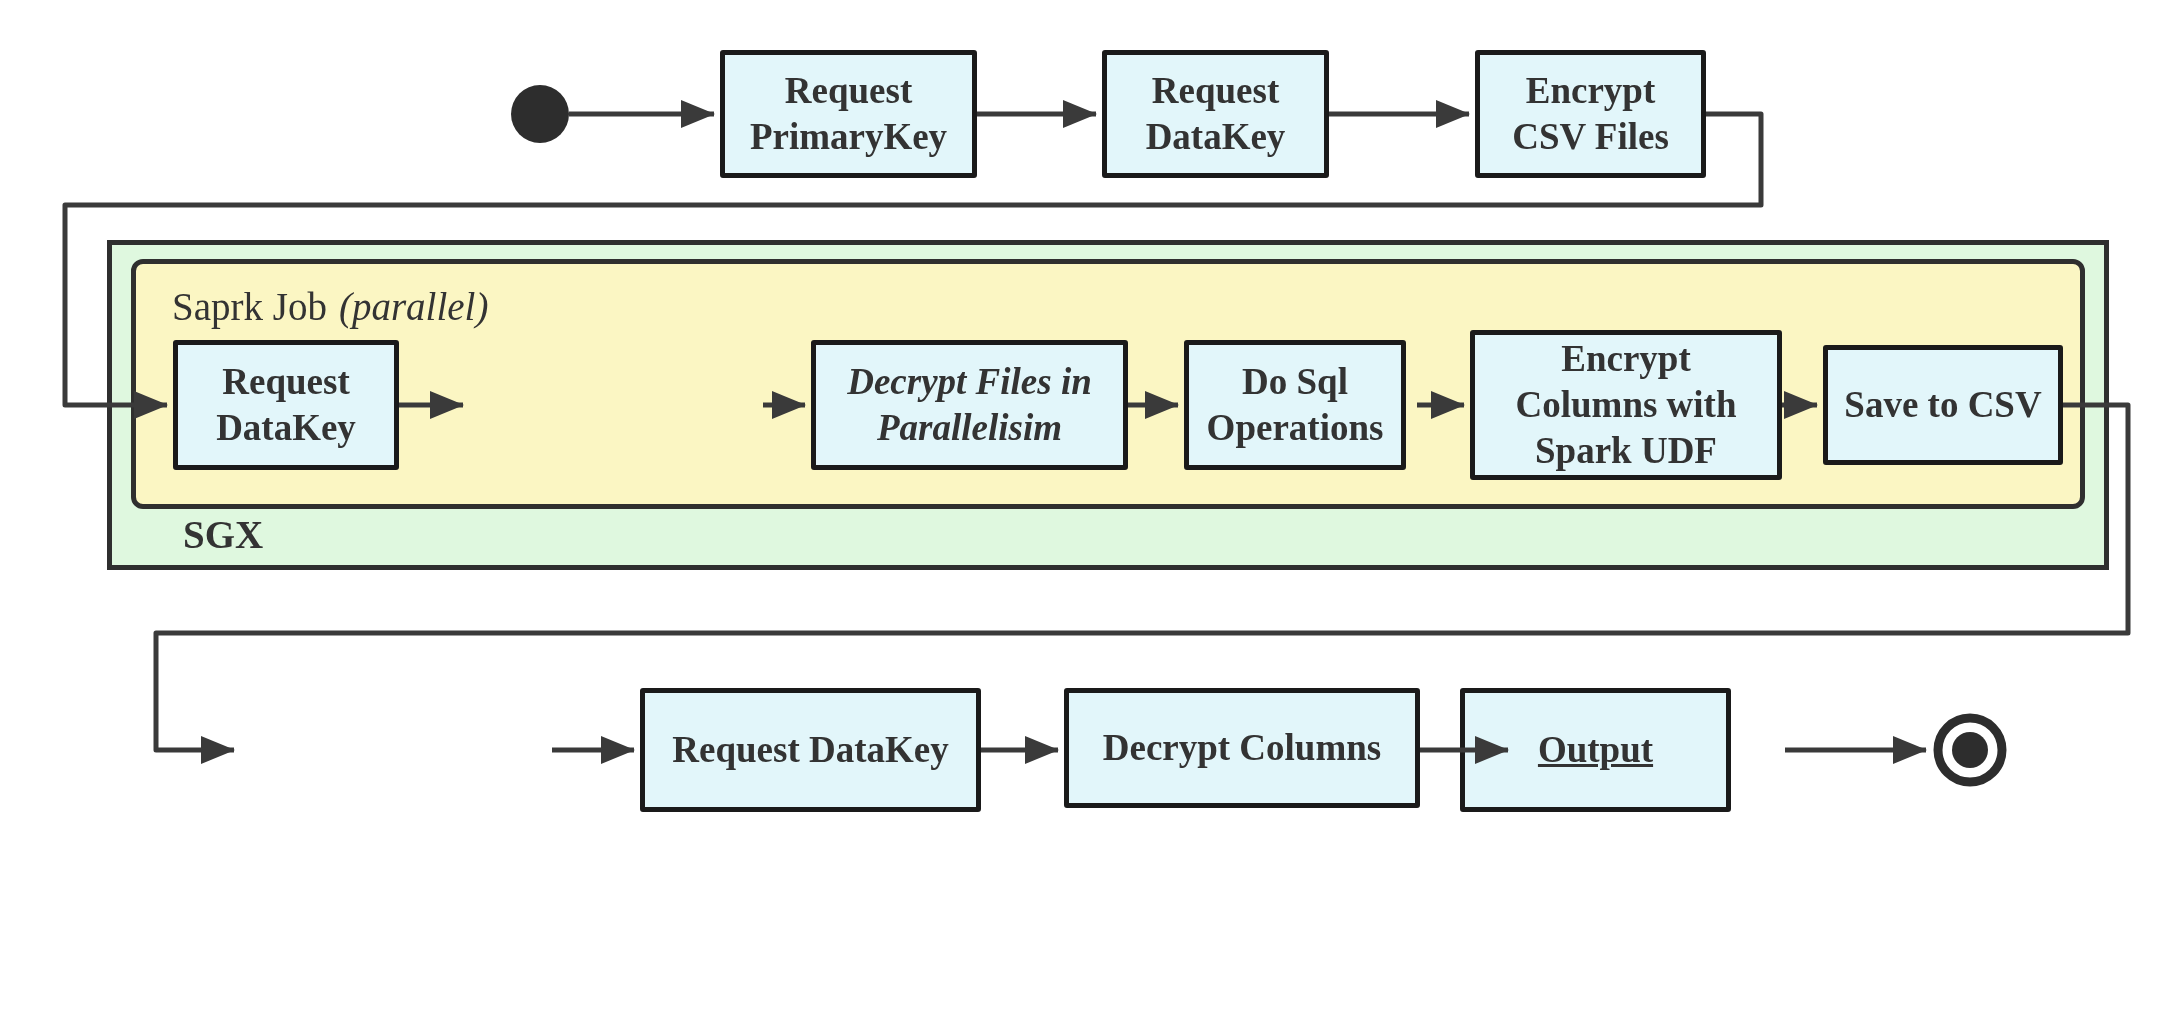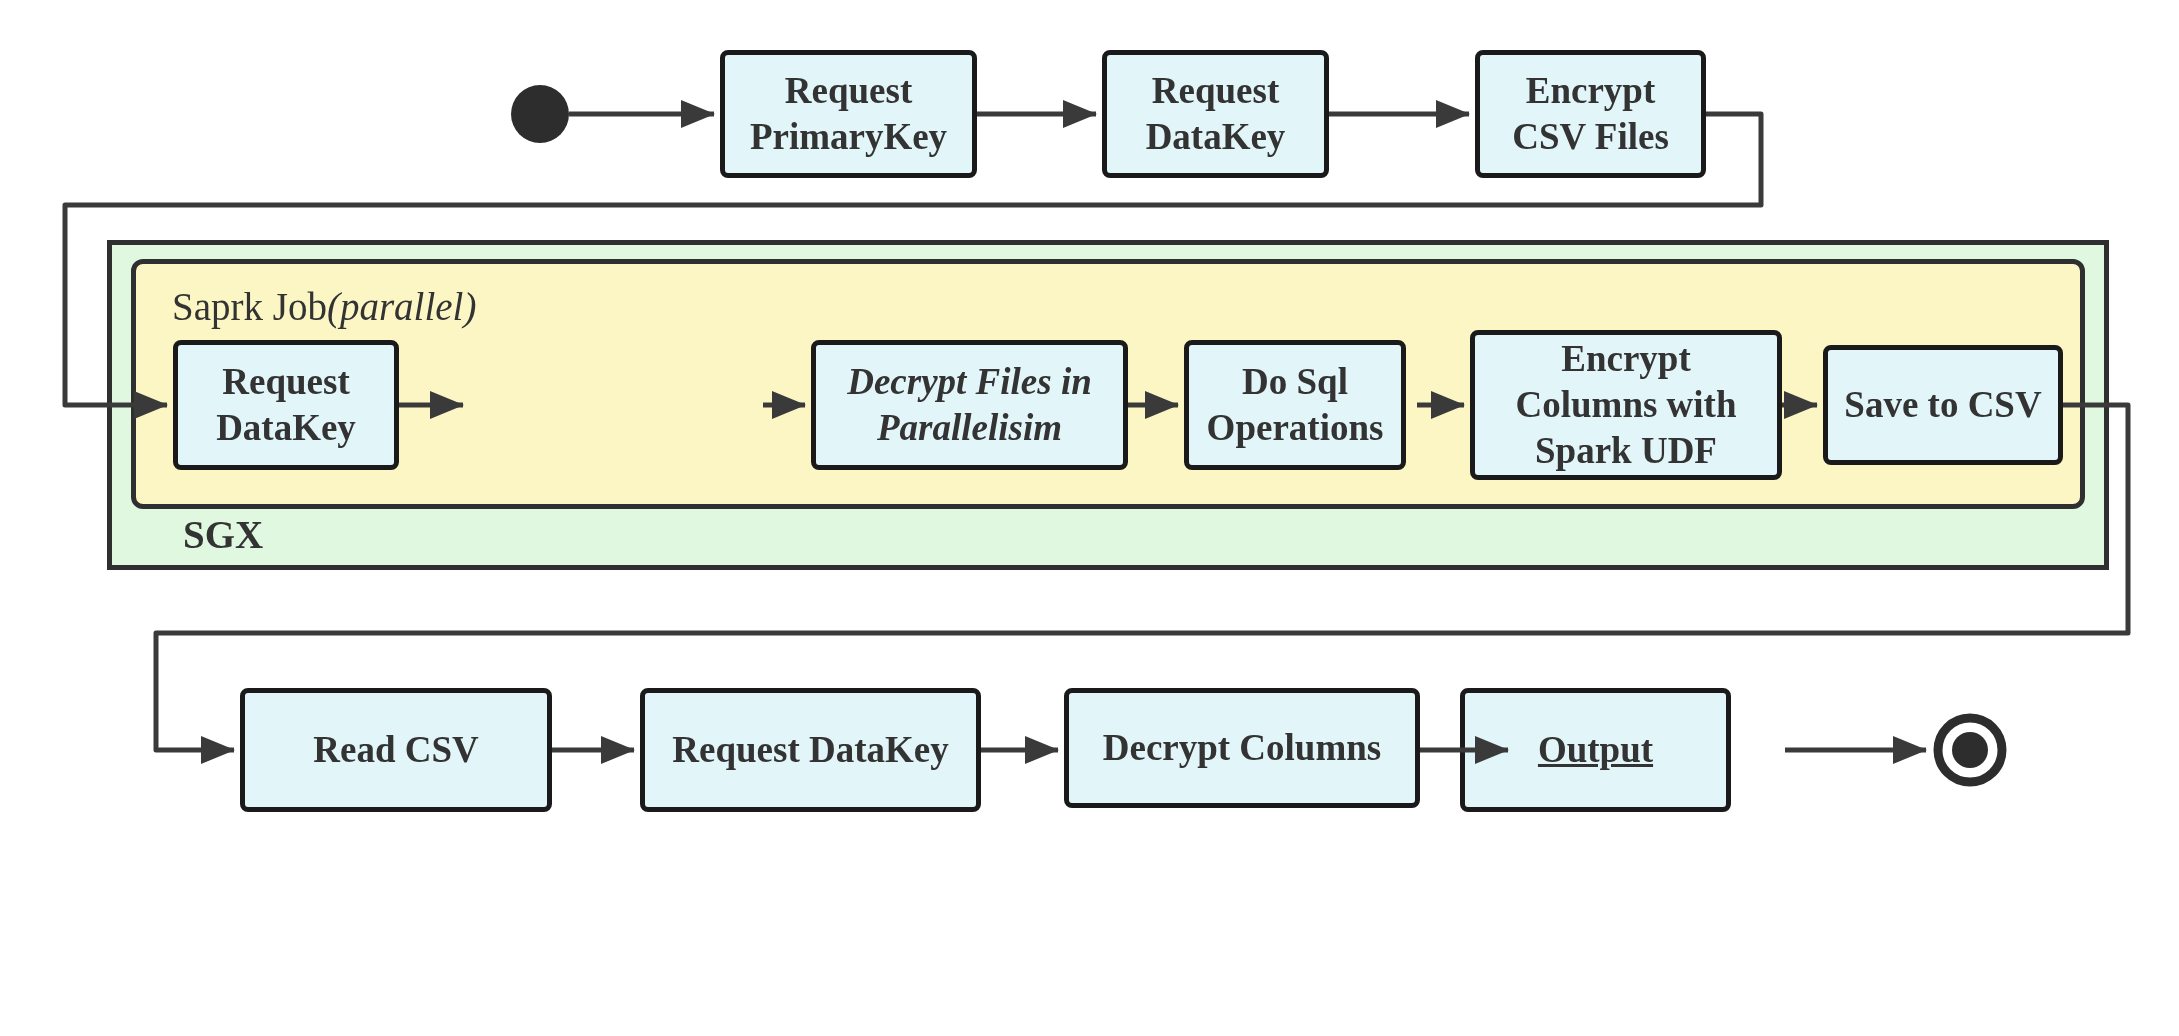--- a/index.html
+++ b/index.html
@@ -34,35 +34,35 @@
     box-sizing: border-box;
   }
   .group-spark-title {
     position: absolute;
     left: 36px; top: 20px;
     font-size: 39px;
     color: #333333;
     white-space: nowrap;
   }
   .group-spark-title .t-bold { font-weight: normal; }
-  .group-spark-title .t-note { font-style: italic; font-weight: normal; }
+  .group-spark-title .t-note { font-style: italic; font-weight: normal; margin-left: 12px; }
   .group-sgx-label {
     position: absolute;
     left: 48px; bottom: 8px;
     font-weight: bold;
     font-size: 39px;
     color: #333333;
     margin-left: 23px;
   }
   
   .node {
     position: absolute;
     background: #e2f6fa;
     border: 5px solid #1a1a1a;
-    border-radius: 8px;
+    border-radius: 3px;
     box-sizing: border-box;
     display: flex;
     align-items: center;
     justify-content: center;
     text-align: center;
     font-weight: bold;
     font-size: 37px;
     line-height: 1.24;
     color: #333333;
     white-space: pre-line;
@@ -127,21 +127,20 @@
 DataKey</div>
   <div class="node n-dec-par">Decrypt Files in
 Parallelisim</div>
   <div class="node n-do-sql">Do Sql
 Operations</div>
   <div class="node n-enc-col">Encrypt
 Columns with
 Spark UDF</div>
   <div class="node n-save-csv">Save to CSV</div>
 
-  <div class="node n-read-csv">Read CSV</div>
   <div class="node n-req-dk3">Request DataKey</div>
   <div class="node n-dec-col">Decrypt Columns</div>
   <div class="node n-output">Output</div>
 
   <svg class="edges-overlay" viewBox="0 0 2179 1036" xmlns="http://www.w3.org/2000/svg">
     <defs>
       <marker id="arrow" markerUnits="userSpaceOnUse" markerWidth="38" markerHeight="34" refX="33" refY="16" orient="auto">
         <path d="M0,2 L34,16 L0,30 Z" fill="#3a3a3a"></path>
       </marker>
     </defs>

